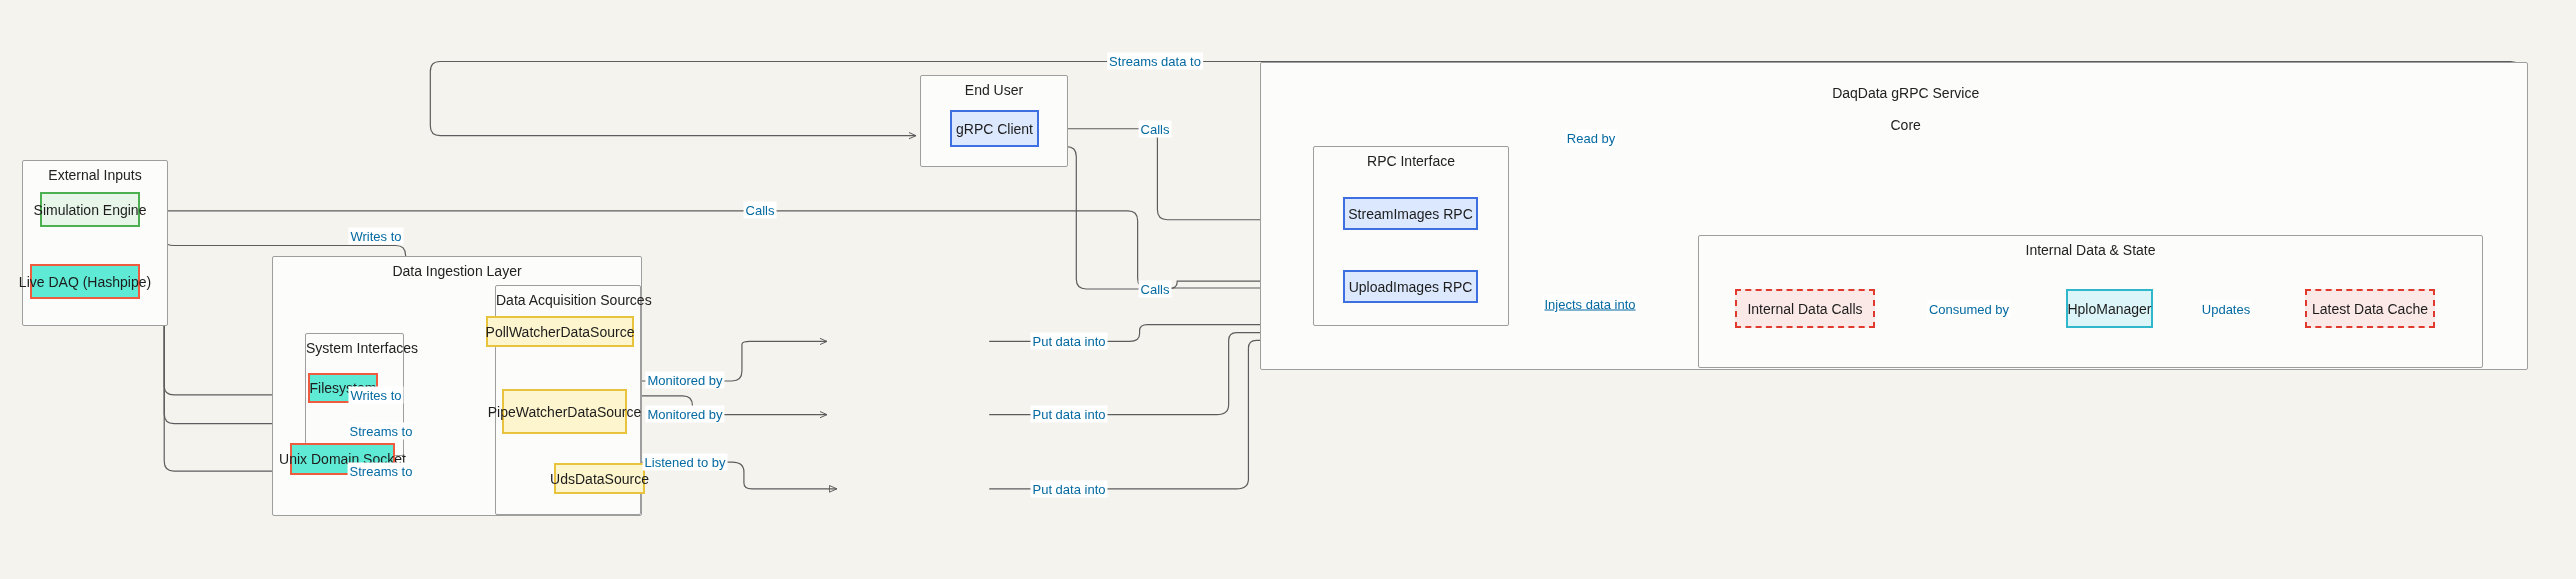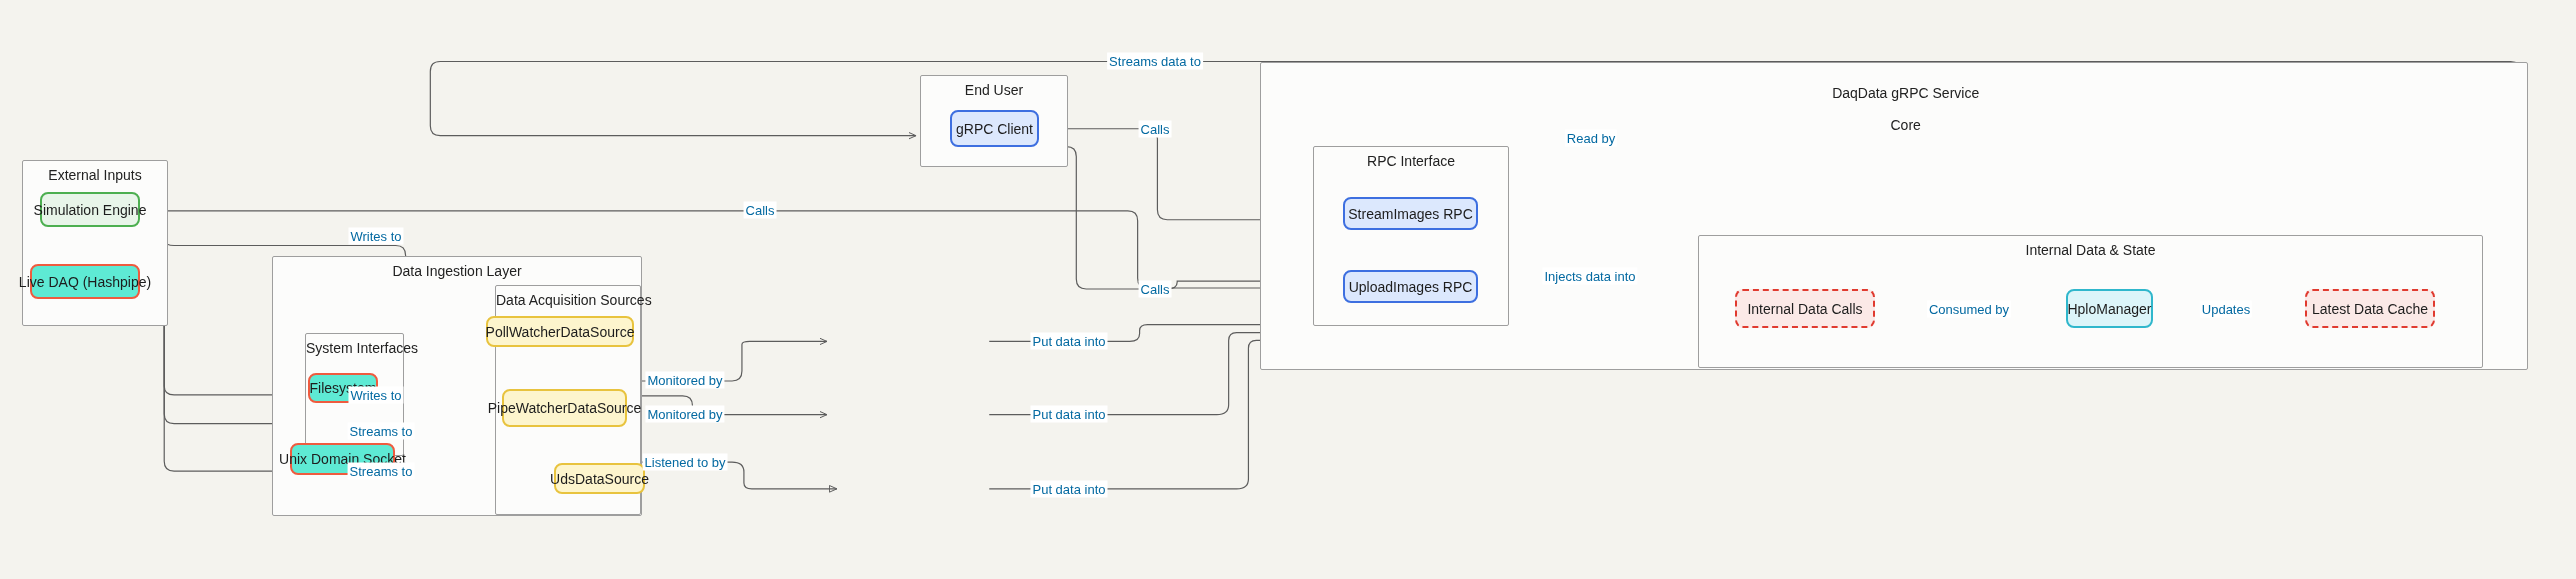--- a/index.html
+++ b/index.html
@@ -33,21 +33,21 @@
 
   
   .node{
     position:absolute;
     box-sizing:border-box;
     display:flex;
     align-items:center;
     justify-content:center;
     font-size:14px;
     color:#1d1d1d;
-    border-radius:8px;
+    border-radius:0;
     text-align:center;
     padding:8px 6px;
     white-space:nowrap;
   }
   .n-green {background:#e8f5e9;border:2px solid #4caf50;}
   .n-red   {background:#5eead4;border:2px solid #ef5b3f;}
   .n-yellow{background:#fdf5cd;border:2px solid #e8c33e;}
   .n-blue  {background:#dce8fd;border:2px solid #3d6fe0;}
   .n-cyan  {background:#dcf5f9;border:2px solid #30b7cc;}
   .n-dash-red{background:#fbe9e7;border:2px dashed #e03a2f;}
@@ -186,21 +186,21 @@
   </div>
 
   <div class="node n-red" style="left:290px;top:443px;width:105px;height:32px;">
     <span>Unix Domain Socket</span>
   </div>
 
   <div class="node n-yellow" style="left:486px;top:316px;width:148px;height:31px;">
     <span>PollWatcherDataSource</span>
   </div>
 
-  <div class="node n-yellow" style="left:502px;top:389px;width:125px;height:38px;">
+  <div class="node n-yellow" style="left:502px;top:389px;width:125px;height:45px;">
     <span>PipeWatcherDataSource</span>
   </div>
 
   <div class="node n-yellow" style="left:518px;top:463px;width:91px;height:31px;margin-left:36px;">
     <span>UdsDataSource</span>
   </div>
 
   <div class="node n-blue" style="left:1343px;top:197px;width:135px;height:33px;">
     <span>StreamImages RPC</span>
   </div>
@@ -244,20 +244,20 @@
   <div class="elabel" style="left:685px;top:414px;">Monitored by</div>
 
   <div class="elabel" style="left:685px;top:462px;">Listened to by</div>
 
   <div class="elabel" style="left:1069px;top:341px;">Put data into</div>
 
   <div class="elabel" style="left:1069px;top:414px;">Put data into</div>
 
   <div class="elabel" style="left:1069px;top:489px;">Put data into</div>
 
-  <div class="elabel" style="left:1590px;top:276px;">Injects data into</div>
+  <div class="elabel" style="left:1590px;top:304px;text-decoration:underline;">Injects data into</div>
 
   <div class="elabel" style="left:1969px;top:309px;">Consumed by</div>
 
   <div class="elabel" style="left:2226px;top:309px;">Updates</div>
 
 </div>
 
 
 </body></html>

